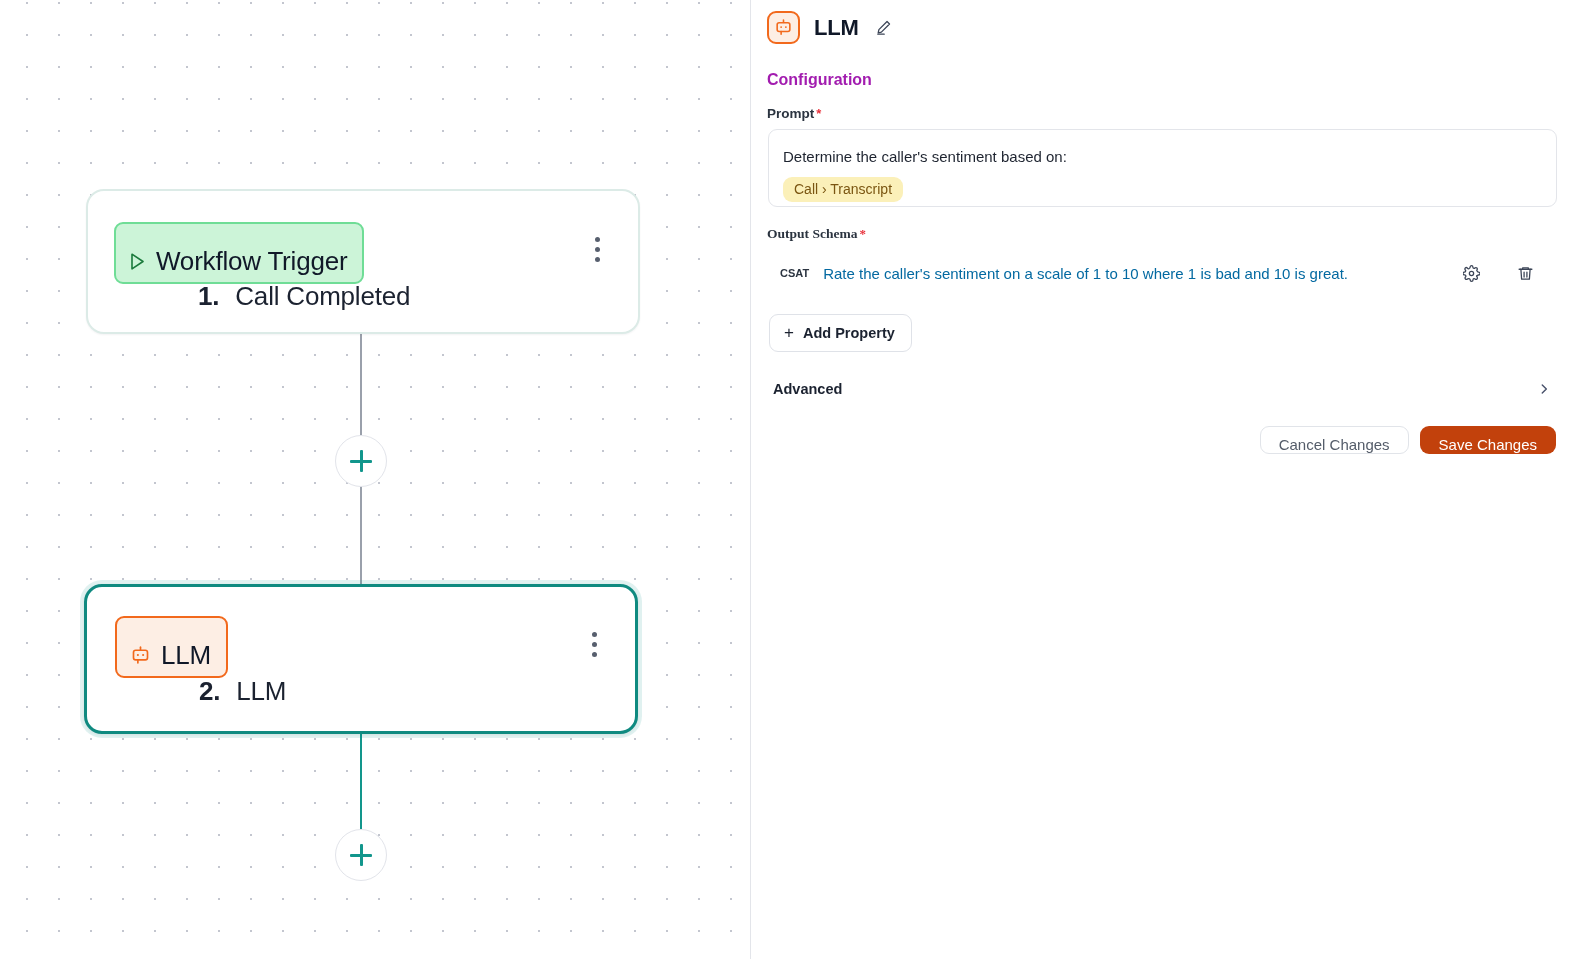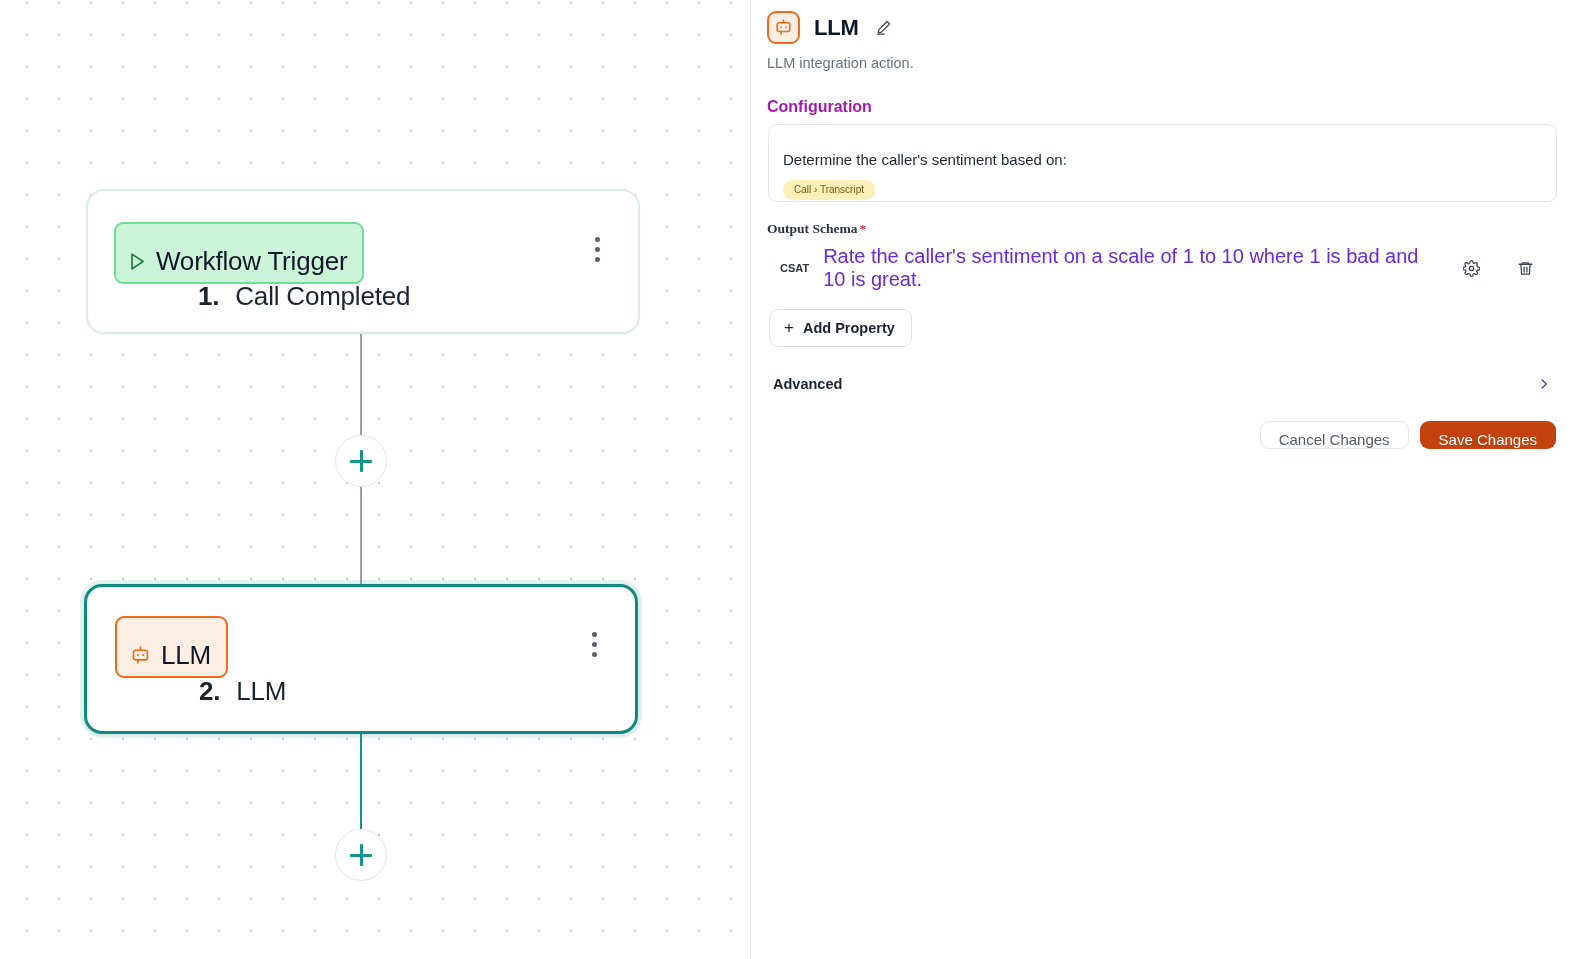--- a/index.html
+++ b/index.html
@@ -158,46 +158,46 @@
   }
   .req { color: #e8303a; font-size: 13px; margin-left: 2px; }
 
   .prompt-box {
     margin-top: 8px;
     margin-left: 1px;
     width: 789px;
     height: 78px;
     border: 1px solid #e3e5ea;
     border-radius: 9px;
-    padding: 26px 14px;
+    padding: 18px 14px;
     background: #ffffff;
     cursor: text;
   }
   .prompt-text { font-size: 15px; color: #1e2430; }
   .chip {
     display: inline-block;
     margin-top: 12px;
     background: #fbf0b9;
     color: #7a5511;
-    font-size: 10px;
+    font-size: 14px;
     padding: 4px 11px 5px;
     border-radius: 9px;
     cursor: pointer;
   }
 
   .schema-row {
     margin-top: 16px;
     display: flex;
     align-items: center;
     gap: 14px;
     padding: 0 6px 0 13px;
     height: 30px;
   }
   .schema-key { font-size: 11px; font-weight: bold; color: #2b3440; }
-  .schema-desc { font-size: 20px; color: #6d28d9; flex: 1; }
+  .schema-desc { font-size: 15px; color: #0369a1; flex: 1; }
   .row-icon { cursor: pointer; display: flex; align-items: center; justify-content: center; width: 26px; }
   .row-icon.trash { margin-left: 14px; margin-right: 12px; }
 
   .add-prop {
     margin-top: 26px;
     margin-left: 2px;
     display: inline-flex;
     align-items: center;
     gap: 9px;
     background: #ffffff;
@@ -338,25 +338,27 @@
       </div>
       <div class="head-title">LLM</div>
       <div class="edit-icon">
         <svg width="17" height="17" viewBox="0 0 24 24" fill="none" stroke="#3b4456" stroke-width="1.8" stroke-linecap="round" stroke-linejoin="round">
           <path d="M17 3.5l3.5 3.5L9 18.5 4.5 19.5 5.5 15z"></path>
           <path d="M4 21.5h9"></path>
         </svg>
       </div>
     </div>
 
-    <div class="panel-sub">LLM integration action.</div>
 
     <div class="section-title">Configuration</div>
 
     
+    <div class="field-label">
+      <span>Prompt</span><span class="req">*</span>
+    </div>
     <div class="prompt-box" placeholder="Determine the caller's sentiment based on:">
       <div class="prompt-text">Determine the caller's sentiment based on:</div>
       <span class="chip">Call › Transcript</span>
     </div>
 
     
     <div class="field-label" style="margin-top:19px;font-family:Liberation Serif, serif;">
       <span>Output Schema</span><span class="req">*</span>
     </div>
 

